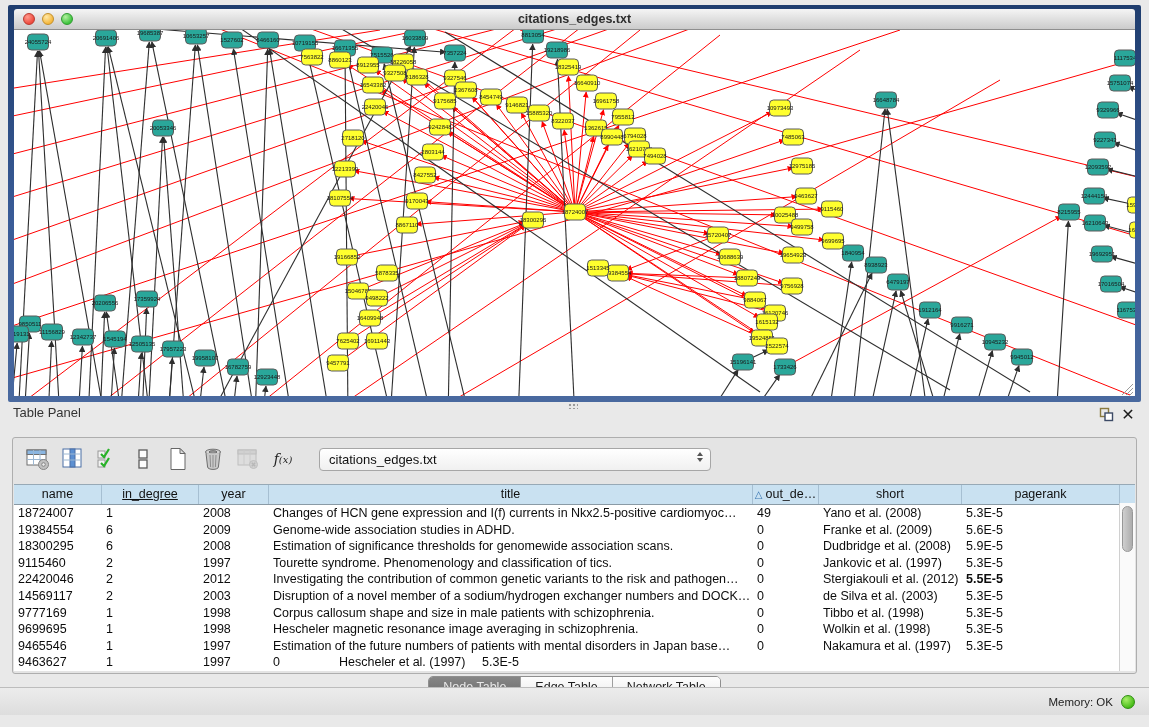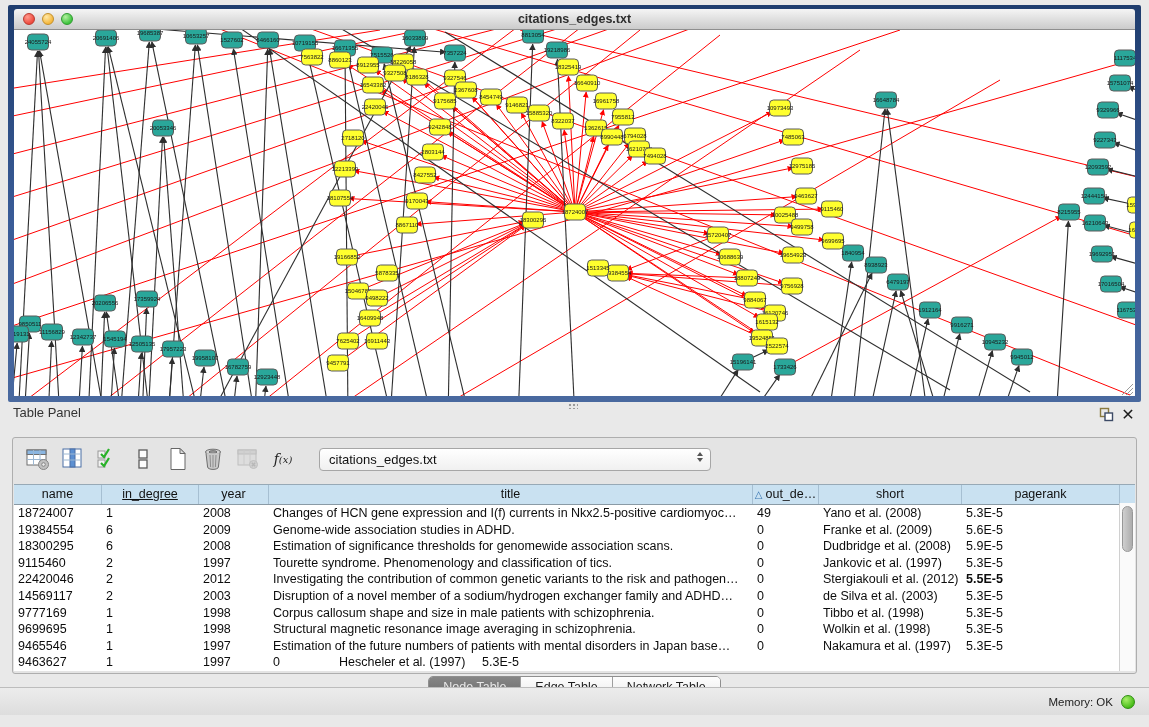--- a/index.html
+++ b/index.html
@@ -847,39 +847,39 @@
           <div class="td" style="width: 70px;">2012</div>
           <div class="td" style="width: 484px;">Investigating the contribution of common genetic variants to the risk and pathogen…</div>
           <div class="td" style="width: 66px;">0</div>
           <div class="td" style="width: 143px;">Stergiakouli et al. (2012)</div>
           <div class="td" style="width: 158px; font-weight: bold;">5.5E-5</div>
         </div>
         <div class="tr">
           <div class="td" style="width: 88px;">14569117</div>
           <div class="td" style="width: 97px;">2</div>
           <div class="td" style="width: 70px;">2003</div>
-          <div class="td" style="width: 484px;">Disruption of a novel member of a sodium/hydrogen exchanger family and ADHD…</div>
+          <div class="td" style="width: 484px;">Disruption of a novel member of a sodium/hydrogen exchanger numbers and DOCK…</div>
           <div class="td" style="width: 66px;">0</div>
           <div class="td" style="width: 143px;">de Silva et al. (2003)</div>
           <div class="td" style="width: 158px;">5.3E-5</div>
         </div>
         <div class="tr">
           <div class="td" style="width: 88px;">9777169</div>
           <div class="td" style="width: 97px;">1</div>
           <div class="td" style="width: 70px;">1998</div>
           <div class="td" style="width: 484px;">Corpus callosum shape and size in male patients with schizophrenia.</div>
           <div class="td" style="width: 66px;">0</div>
           <div class="td" style="width: 143px;">Tibbo et al. (1998)</div>
           <div class="td" style="width: 158px;">5.3E-5</div>
         </div>
         <div class="tr">
           <div class="td" style="width: 88px;">9699695</div>
           <div class="td" style="width: 97px;">1</div>
           <div class="td" style="width: 70px;">1998</div>
-          <div class="td" style="width: 484px;">Structural magnetic resonance image averaging in schizophrenia.</div>
+          <div class="td" style="width: 484px;">Hescheler magnetic resonance image averaging in schizophrenia.</div>
           <div class="td" style="width: 66px;">0</div>
           <div class="td" style="width: 143px;">Wolkin et al. (1998)</div>
           <div class="td" style="width: 158px;">5.3E-5</div>
         </div>
         <div class="tr">
           <div class="td" style="width: 88px;">9465546</div>
           <div class="td" style="width: 97px;">1</div>
           <div class="td" style="width: 70px;">1997</div>
           <div class="td" style="width: 484px;">Estimation of the future numbers of patients with mental disorders in Japan base…</div>
           <div class="td" style="width: 66px;">0</div>

